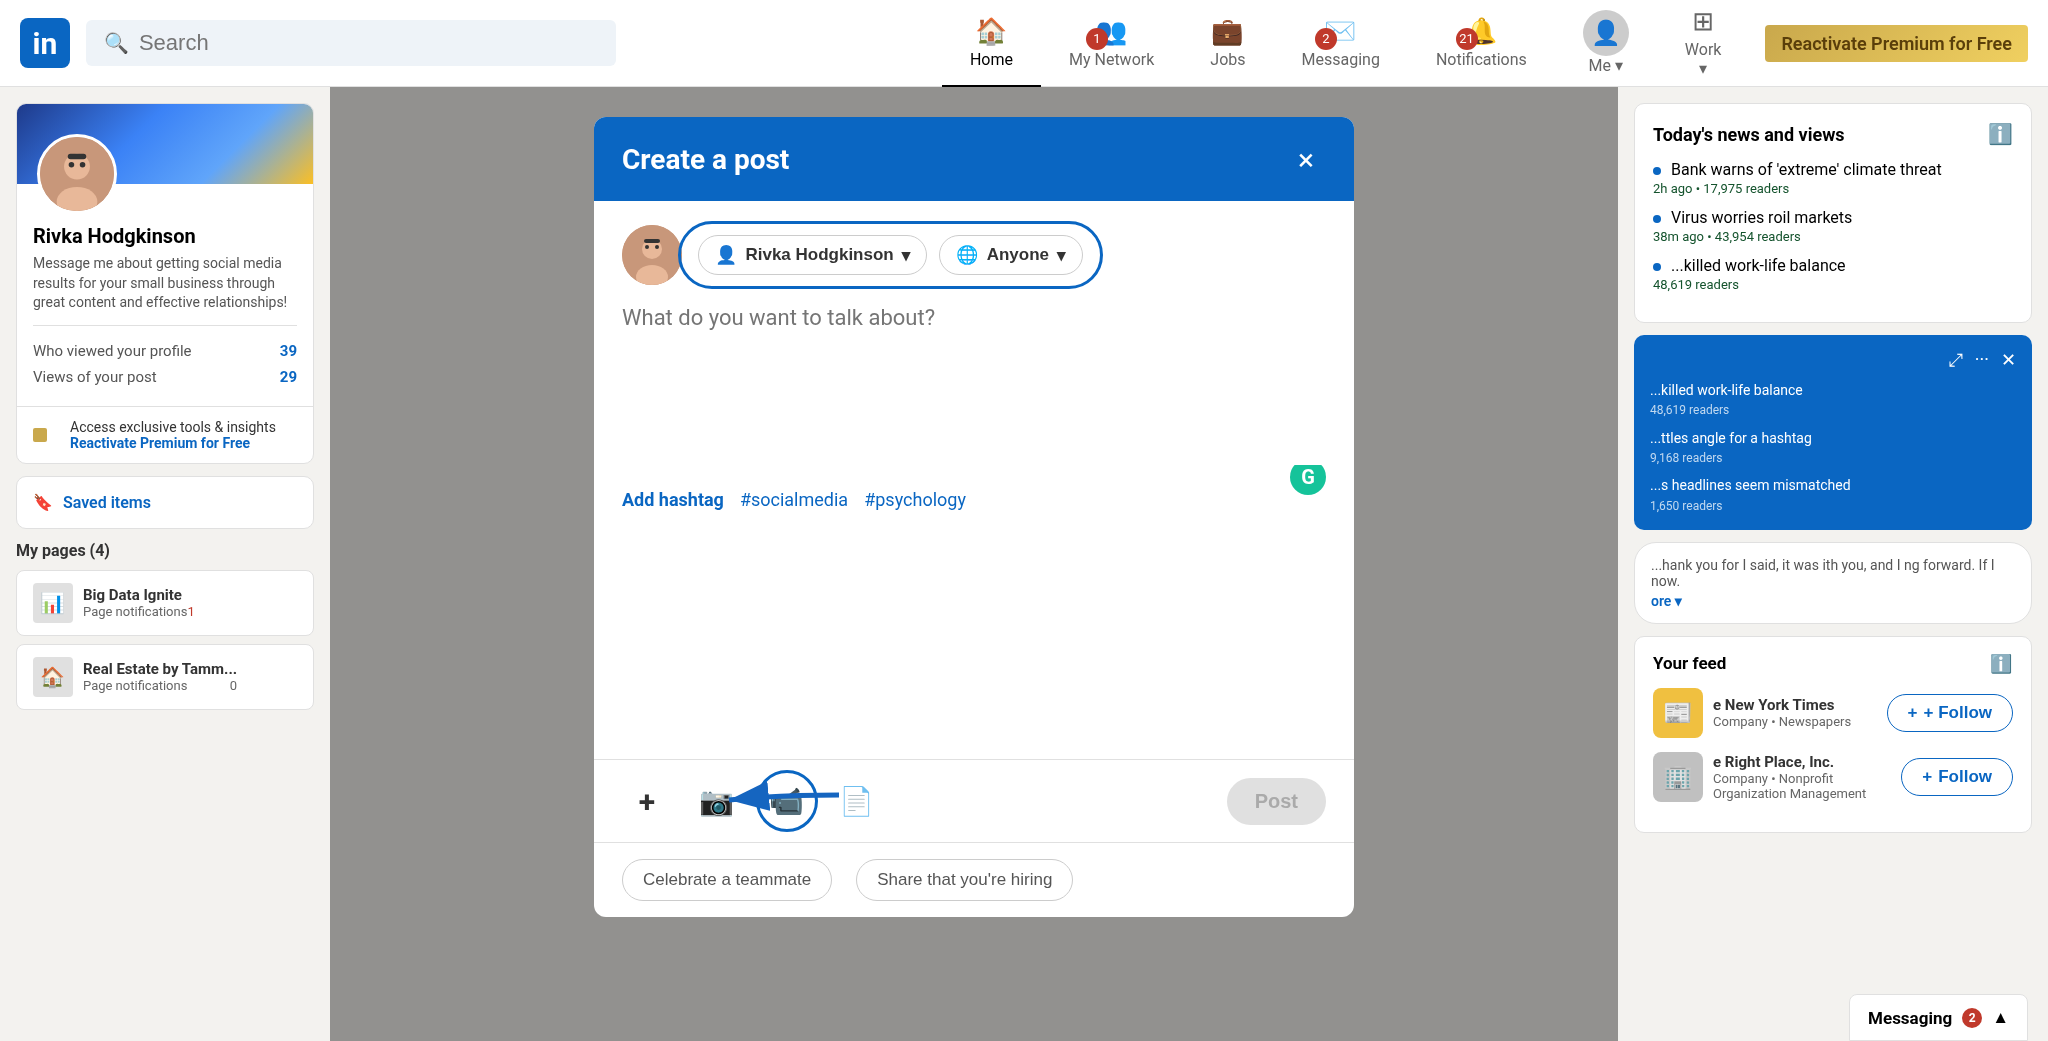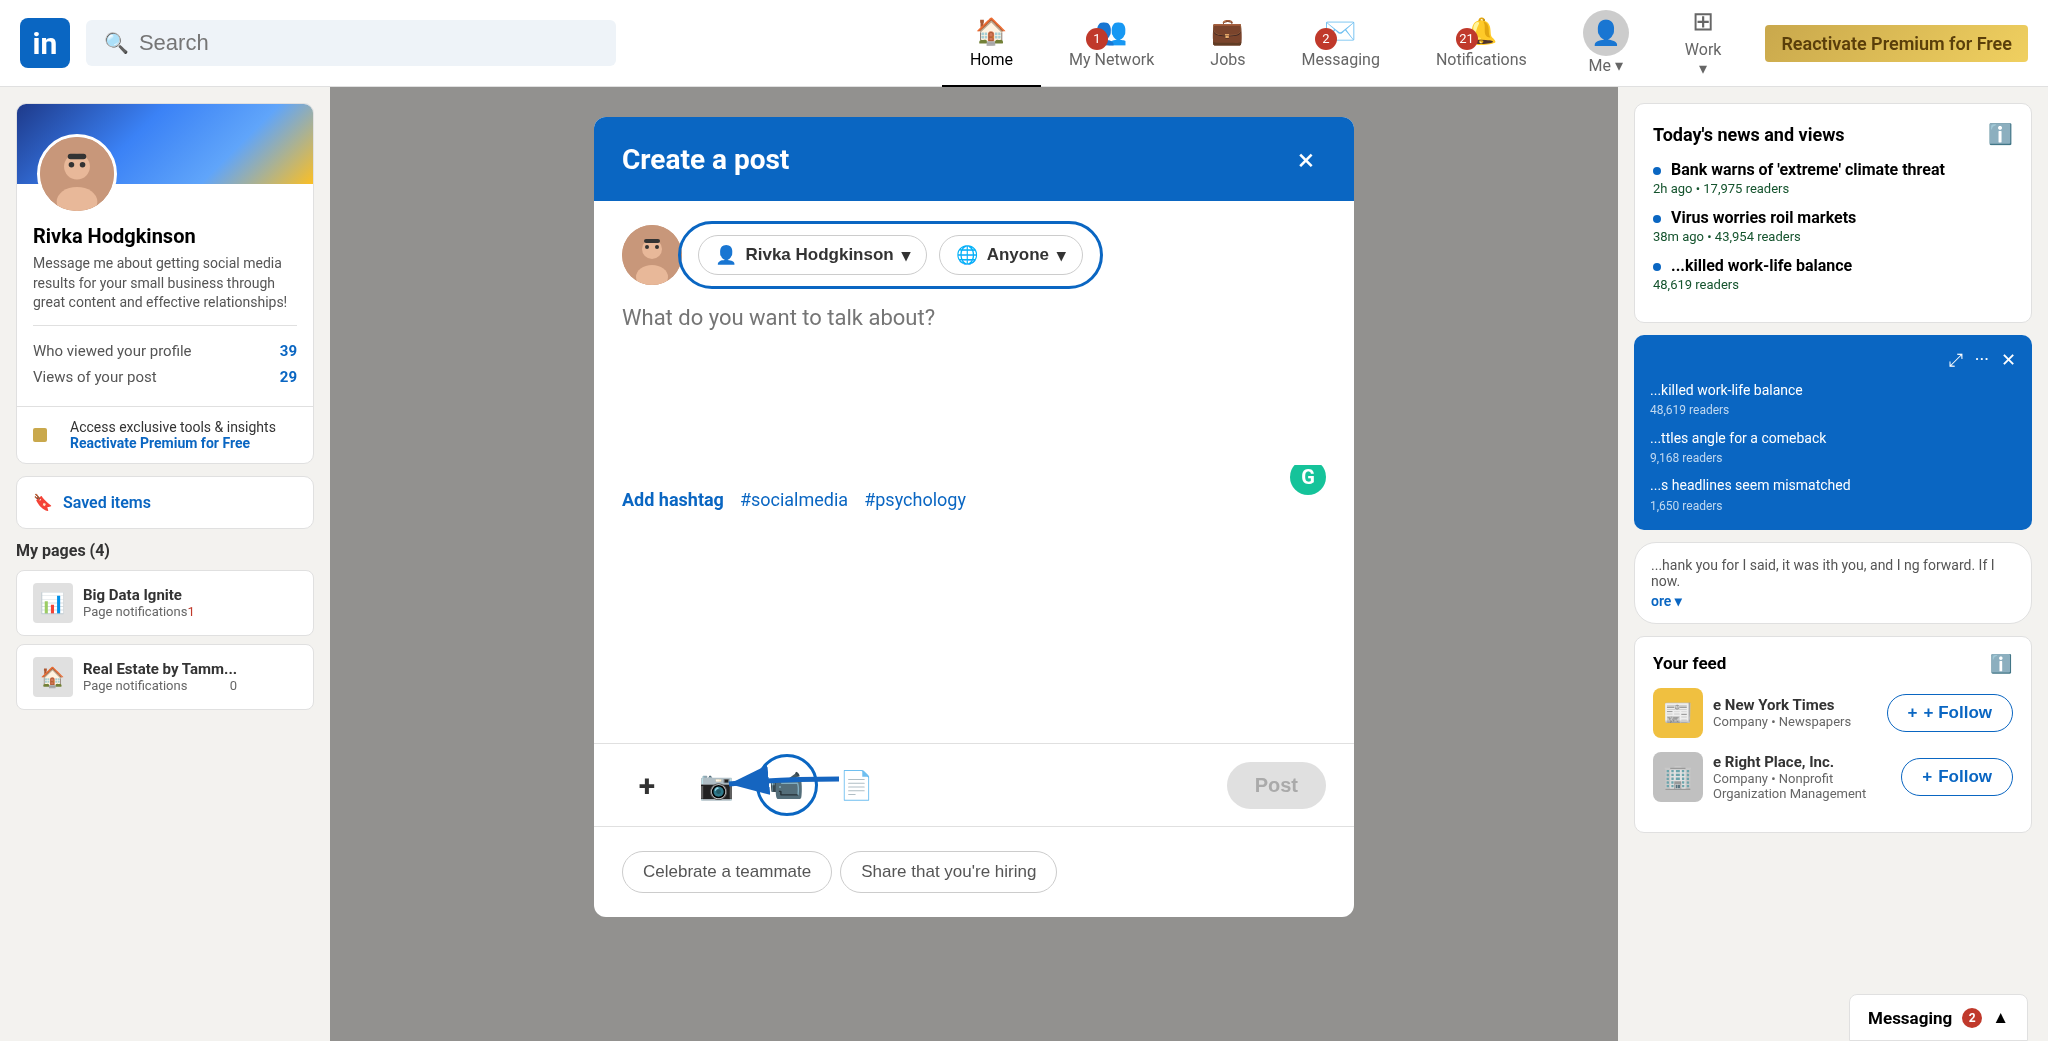--- a/index.html
+++ b/index.html
@@ -292,22 +292,22 @@
       margin-left: auto;
       background: #e0e0e0;
       color: #aaa;
       border: none;
       border-radius: 24px;
       padding: 12px 28px;
       font-size: 20px; font-weight: 700;
       cursor: pointer;
     }
     .modal-suggestions {
-      display: flex; gap: 8px;
-      padding: 24px 28px;
+      display: flex; gap: 24px;
+      padding: 16px 28px;
       border-top: 1px solid #e0e0e0;
     }
     .suggestion-btn {
       border: 1px solid #ccc;
       border-radius: 24px;
       padding: 10px 20px;
       font-size: 17px; color: #555;
       background: #fff; cursor: pointer;
     }
 
@@ -325,21 +325,21 @@
       padding: 18px;
       margin-bottom: 12px;
     }
     .news-header {
       display: flex; align-items: center; justify-content: space-between;
       margin-bottom: 14px;
     }
     .news-title { font-size: 18px; font-weight: 700; }
     .news-info-icon { font-size: 20px; color: #666; }
     .news-item { margin-bottom: 12px; }
-    .news-item-title { font-size: 16px; font-weight: 700; color: #000; margin-bottom: 2px; }
+    .news-item-title { font-size: 16px; font-weight: 400; color: #000; margin-bottom: 2px; }
     .news-item-meta { font-size: 13px; color: #14532d; }
     .news-dot { display: inline-block; width: 8px; height: 8px; border-radius: 50%; background: #0a66c2; margin-right: 6px; }
 
     .feed-section { background: #fff; border-radius: 10px; border: 1px solid #e0e0e0; padding: 16px 18px; margin-bottom: 12px; }
     .feed-section-title { font-size: 17px; font-weight: 700; margin-bottom: 14px; display: flex; justify-content: space-between; align-items: center; }
     .feed-section-info { font-size: 18px; color: #666; }
 
     .follow-item {
       display: flex; align-items: center; gap: 10px;
       margin-bottom: 14px;
@@ -607,21 +607,21 @@
 
     <div style="background:#0a66c2; border-radius:10px; padding:14px 16px; margin-bottom:12px; color:#fff; position:relative;">
       <div style="display:flex; justify-content:flex-end; gap:12px; margin-bottom:8px;">
         <span style="cursor:pointer; font-size:18px;">⤢</span>
         <span style="cursor:pointer; font-size:18px;">···</span>
         <span style="cursor:pointer; font-size:18px;">✕</span>
       </div>
       <div style="font-size:14px; line-height:1.6;">
         <p>...killed work-life balance</p>
         <p style="font-size:12px; color:#c0d8f0;">48,619 readers</p>
-        <p style="margin-top:6px;">...ttles angle for a comeback</p>
+        <p style="margin-top:6px;">...ttles angle for a hashtag</p>
         <p style="font-size:12px; color:#c0d8f0;">9,168 readers</p>
         <p style="margin-top:6px;">...s headlines seem mismatched</p>
         <p style="font-size:12px; color:#c0d8f0;">1,650 readers</p>
       </div>
     </div>
 
     <div style="background:#fff; border-radius:22px; border:1px solid #e0e0e0; padding:14px 16px; margin-bottom:12px; font-size:14px; color:#555;">
       <p>...hank you for I said, it was ith you, and I ng forward. If I now.</p>
       <div class="show-more">ore ▾</div>
     </div>

